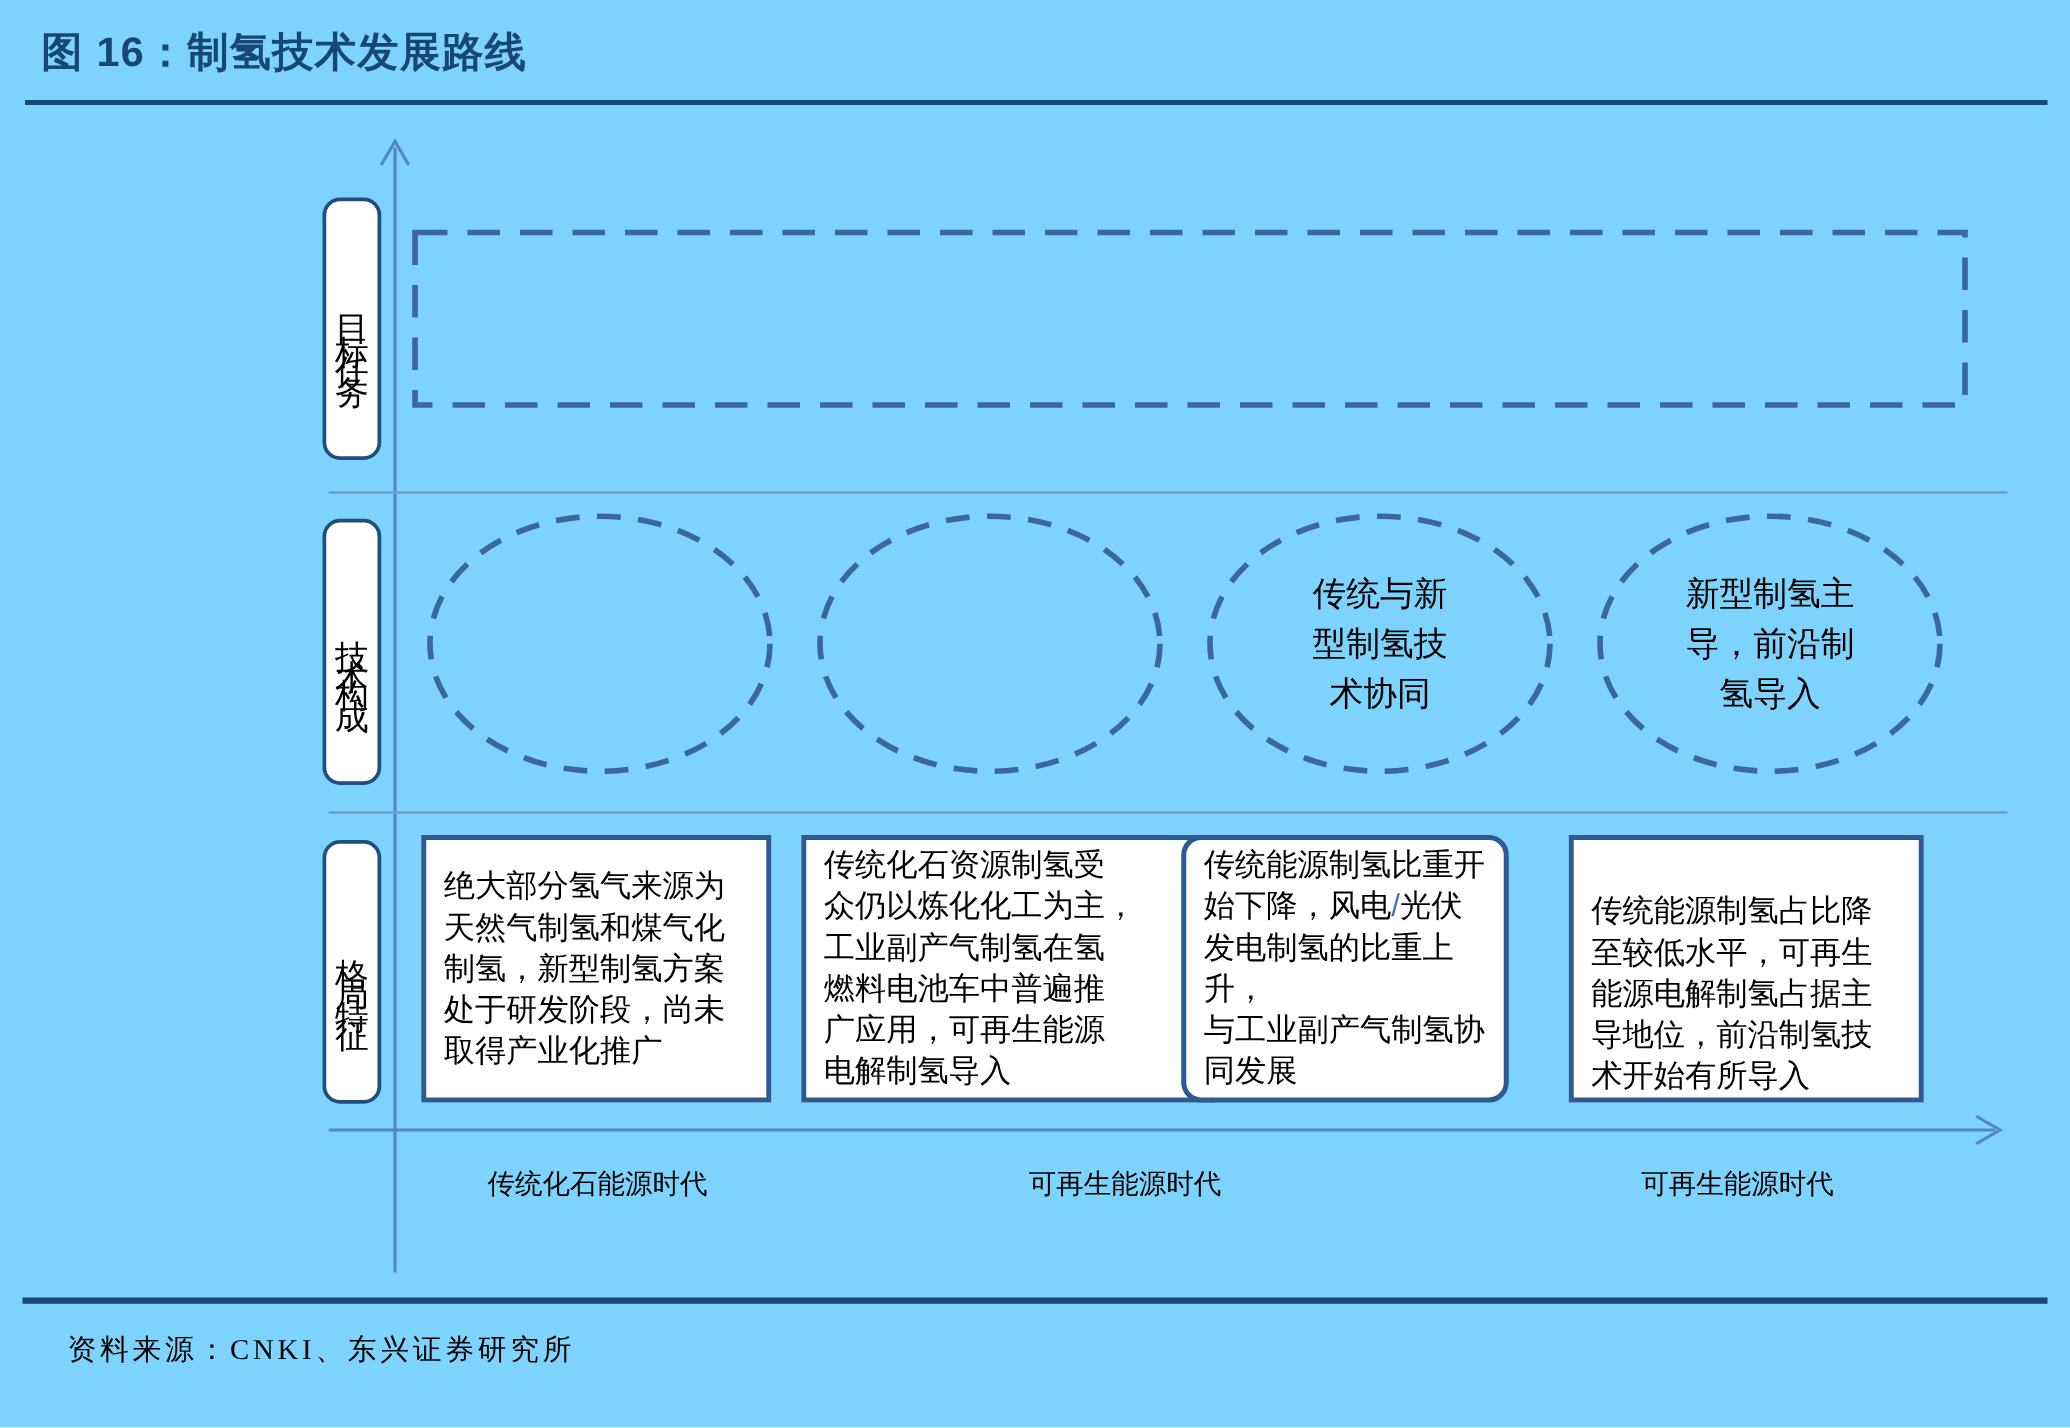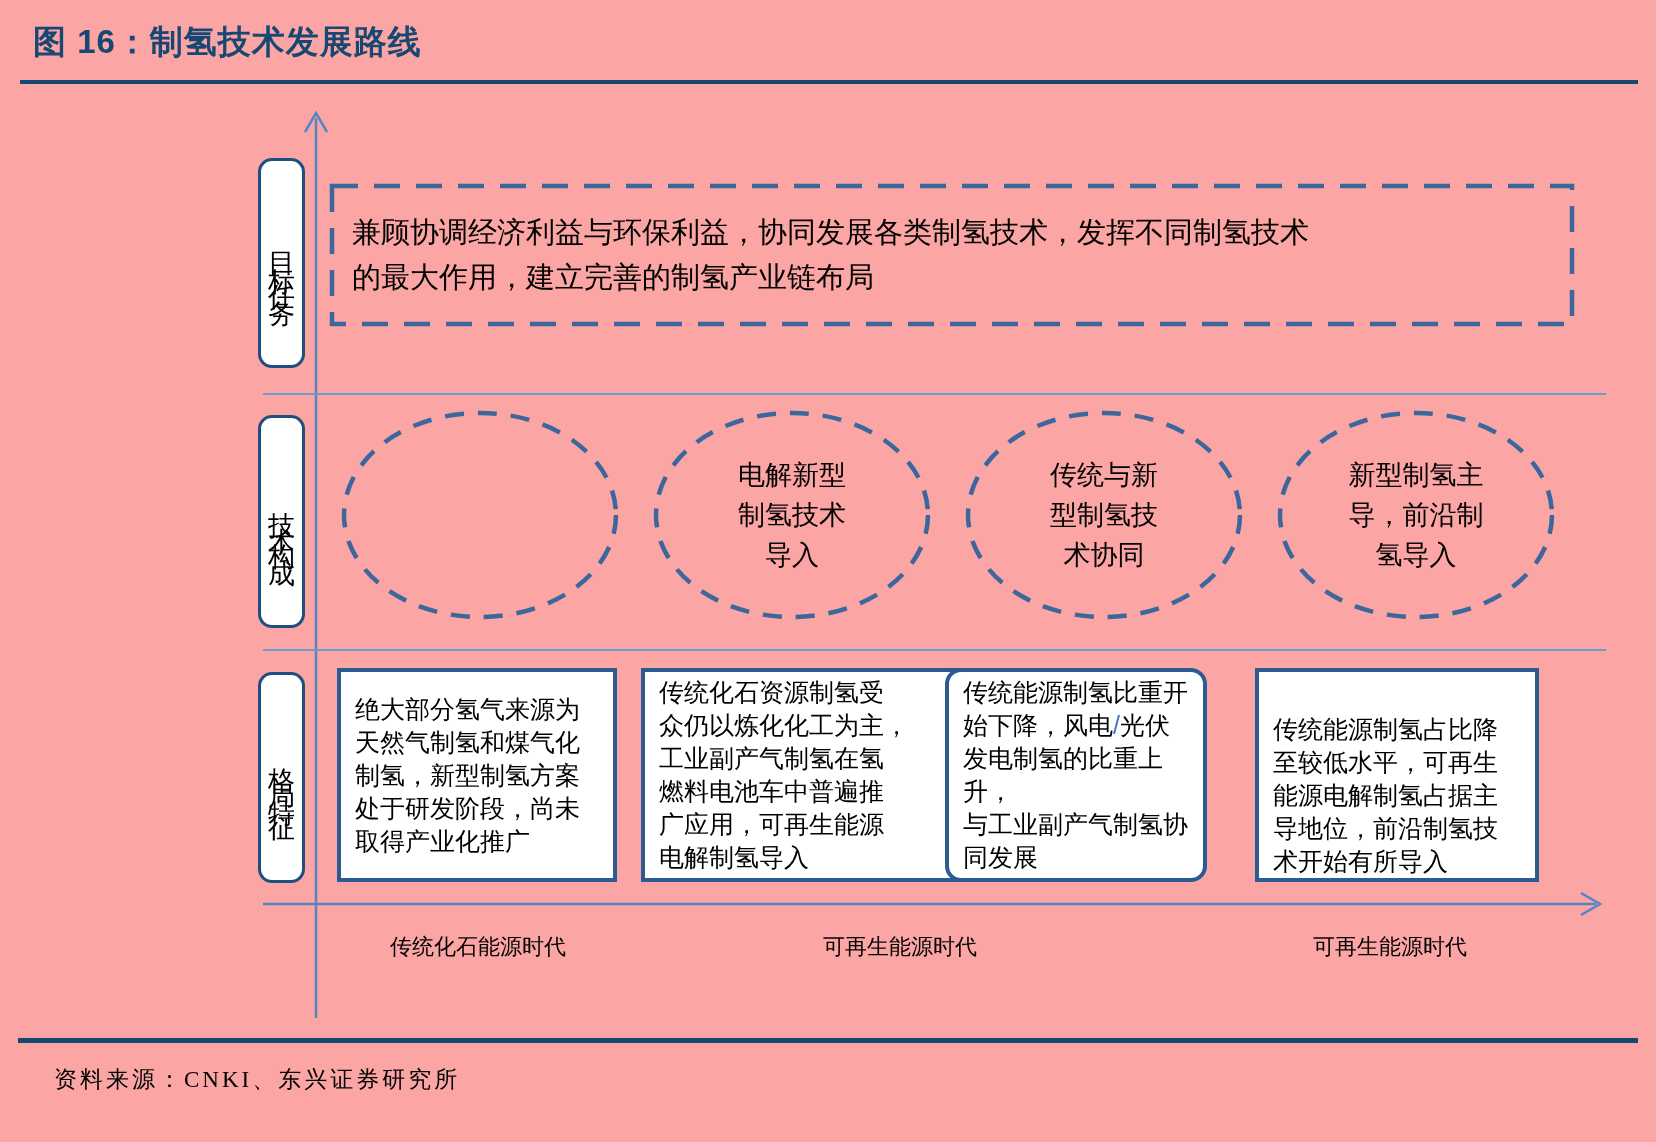--- a/index.html
+++ b/index.html
@@ -1,17 +1,17 @@
 <!DOCTYPE html>
 <html><head>
 <meta charset="utf-8">
 <style>
   html,body{margin:0;padding:0;background:#ffffff;}
   .page{
-    position:relative;width:1656px;height:1142px;background:#fca5a5;
+    position:relative;width:1656px;height:1142px;background:#7dd3fc;
     font-family:"Liberation Sans","DejaVu Sans",sans-serif;color:#000;overflow:hidden;
   }
   .title{
     position:absolute;left:33px;top:20px;font-size:33px;font-weight:bold;
     color:#174873;letter-spacing:1px;white-space:nowrap;
   }
   .title-rule{position:absolute;left:20px;top:80px;width:1618px;height:4px;background:#174873;}
   .overlay{position:absolute;left:0;top:0;width:1656px;height:1142px;}
   .pill{
     position:absolute;left:258px;width:47px;box-sizing:border-box;
@@ -80,26 +80,21 @@
     <ellipse cx="480" cy="515" rx="136" ry="102" fill="none" stroke="#3B679D" stroke-width="4.5" stroke-dasharray="19 14"></ellipse>
     <ellipse cx="792" cy="515" rx="136" ry="102" fill="none" stroke="#3B679D" stroke-width="4.5" stroke-dasharray="19 14"></ellipse>
     <ellipse cx="1104" cy="515" rx="136" ry="102" fill="none" stroke="#3B679D" stroke-width="4.5" stroke-dasharray="19 14"></ellipse>
     <ellipse cx="1416" cy="515" rx="136" ry="102" fill="none" stroke="#3B679D" stroke-width="4.5" stroke-dasharray="19 14"></ellipse>
   </svg>
 
   <div class="pill goal">目标任务</div>
   <div class="pill tech">技术构成</div>
   <div class="pill pattern">格局特征</div>
 
-  <div class="goal-text">兼顾协调经济利益与环保利益，协同发展各类制氢技术，发挥不同制氢技术
-的最大作用，建立完善的制氢产业链布局</div>
 
-  <div class="etext e2">电解新型
-制氢技术
-导入</div>
   <div class="etext e3">传统与新
 型制氢技
 术协同</div>
   <div class="etext e4">新型制氢主
 导，前沿制
 氢导入</div>
 
   <div class="pbox b1">
     <div class="ptext">绝大部分氢气来源为
 天然气制氢和煤气化

